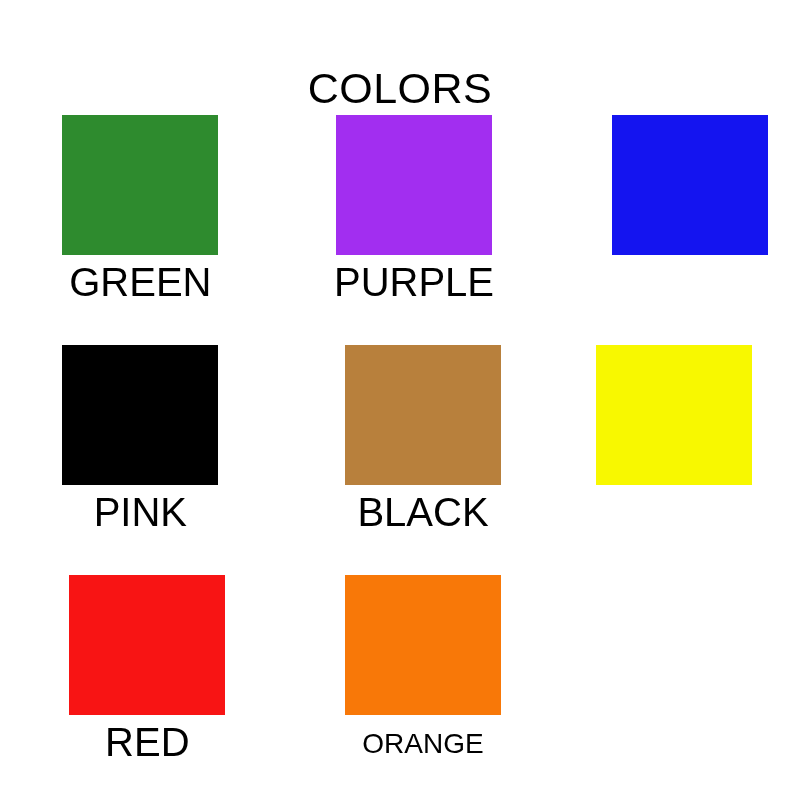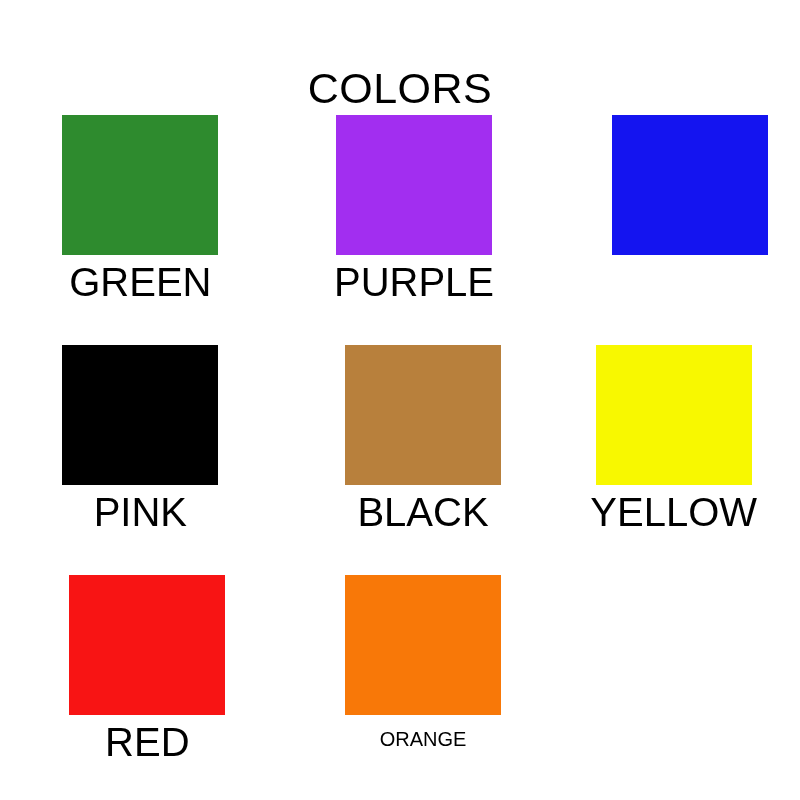--- a/index.html
+++ b/index.html
@@ -63,21 +63,21 @@
     font-size: 40px;
     font-weight: 400;
     color: #000000;
     line-height: 1.05;
     text-align: center;
     white-space: nowrap;
     letter-spacing: 0px;
   }
 
   .swatch-label.small {
-    font-size: 20px;
+    font-size: 28px;
     margin-top: 14px;
   }
 </style>
 </head>
 <body style="background: rgb(255, 255, 255); color: rgb(0, 0, 0);">
 
 <h1 id="page-title">COLORS</h1>
 
 <div id="swatch-grid">
     <div class="swatch-cell col-0">
@@ -94,21 +94,20 @@
     <div class="swatch-cell col-0">
       <div class="swatch-chip" style="background: rgb(0, 0, 0);"></div>
       <div class="swatch-label">PINK</div>
     </div>
     <div class="swatch-cell col-2">
       <div class="swatch-chip" style="background: rgb(184, 128, 60);"></div>
       <div class="swatch-label">BLACK</div>
     </div>
     <div class="swatch-cell col-0">
       <div class="swatch-chip" style="background: rgb(248, 248, 0);"></div>
-      <div class="swatch-label">YELLOW</div>
     </div>
     <div class="swatch-cell col-1">
       <div class="swatch-chip" style="background: rgb(248, 20, 20);"></div>
       <div class="swatch-label">RED</div>
     </div>
     <div class="swatch-cell col-2">
       <div class="swatch-chip" style="background: rgb(248, 120, 8);"></div>
       <div class="swatch-label small">ORANGE</div>
     </div>
   </div>

